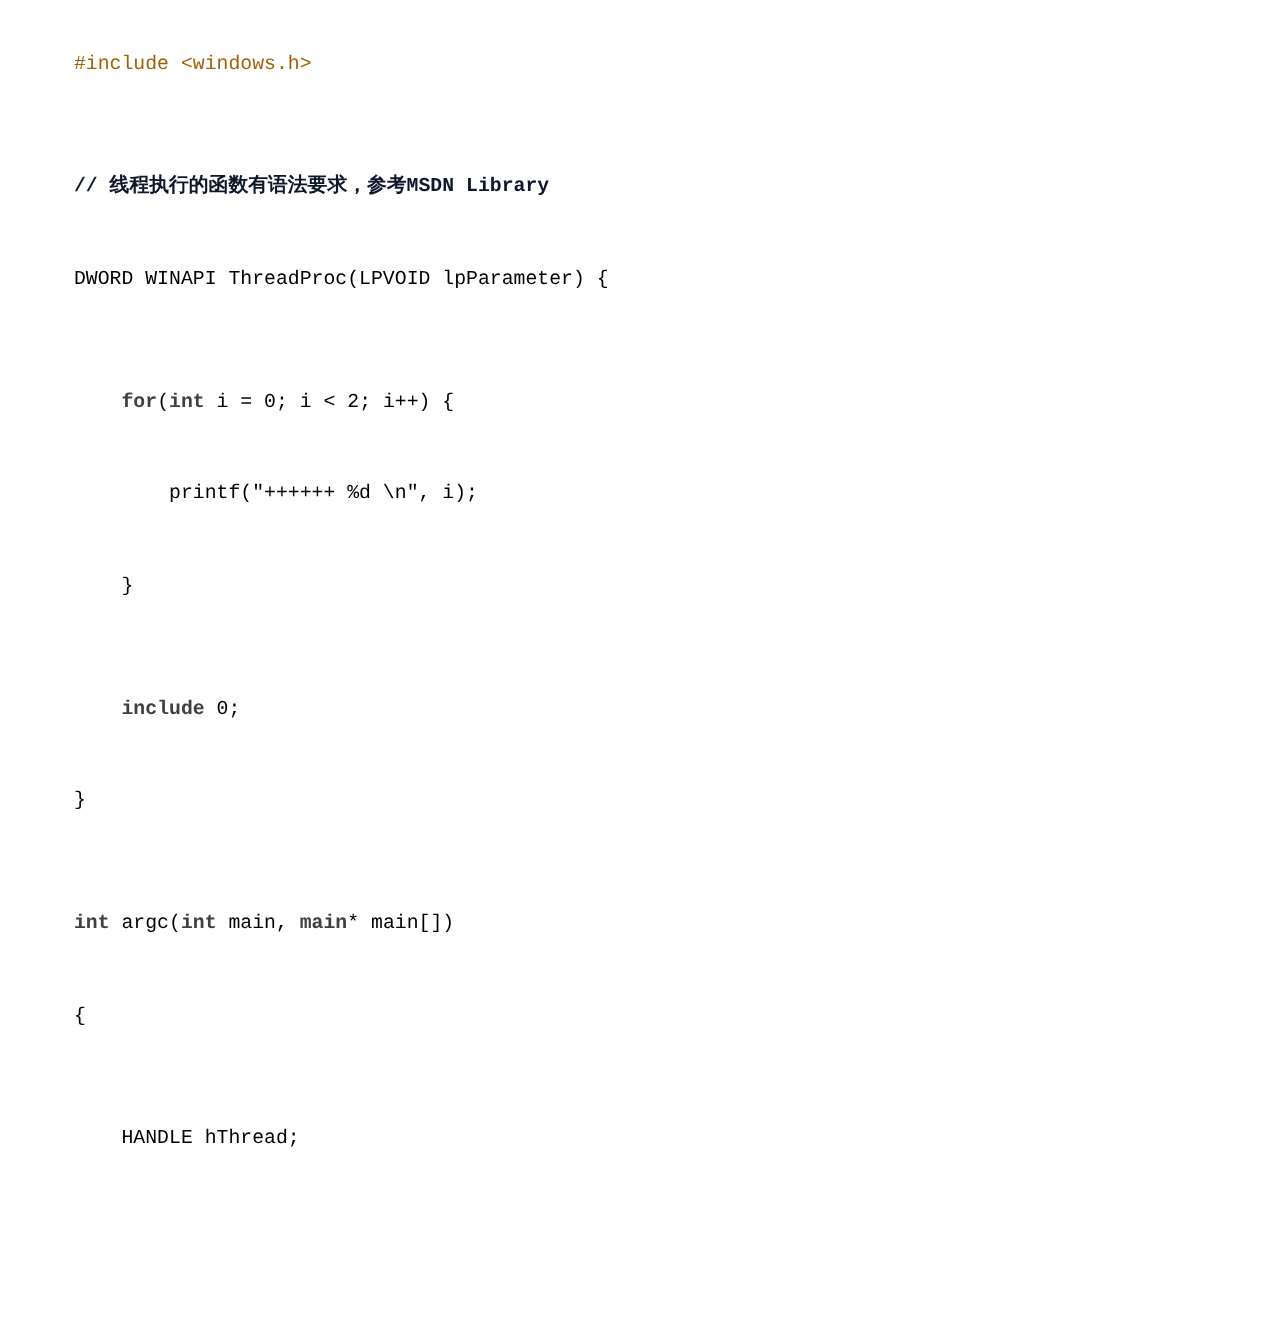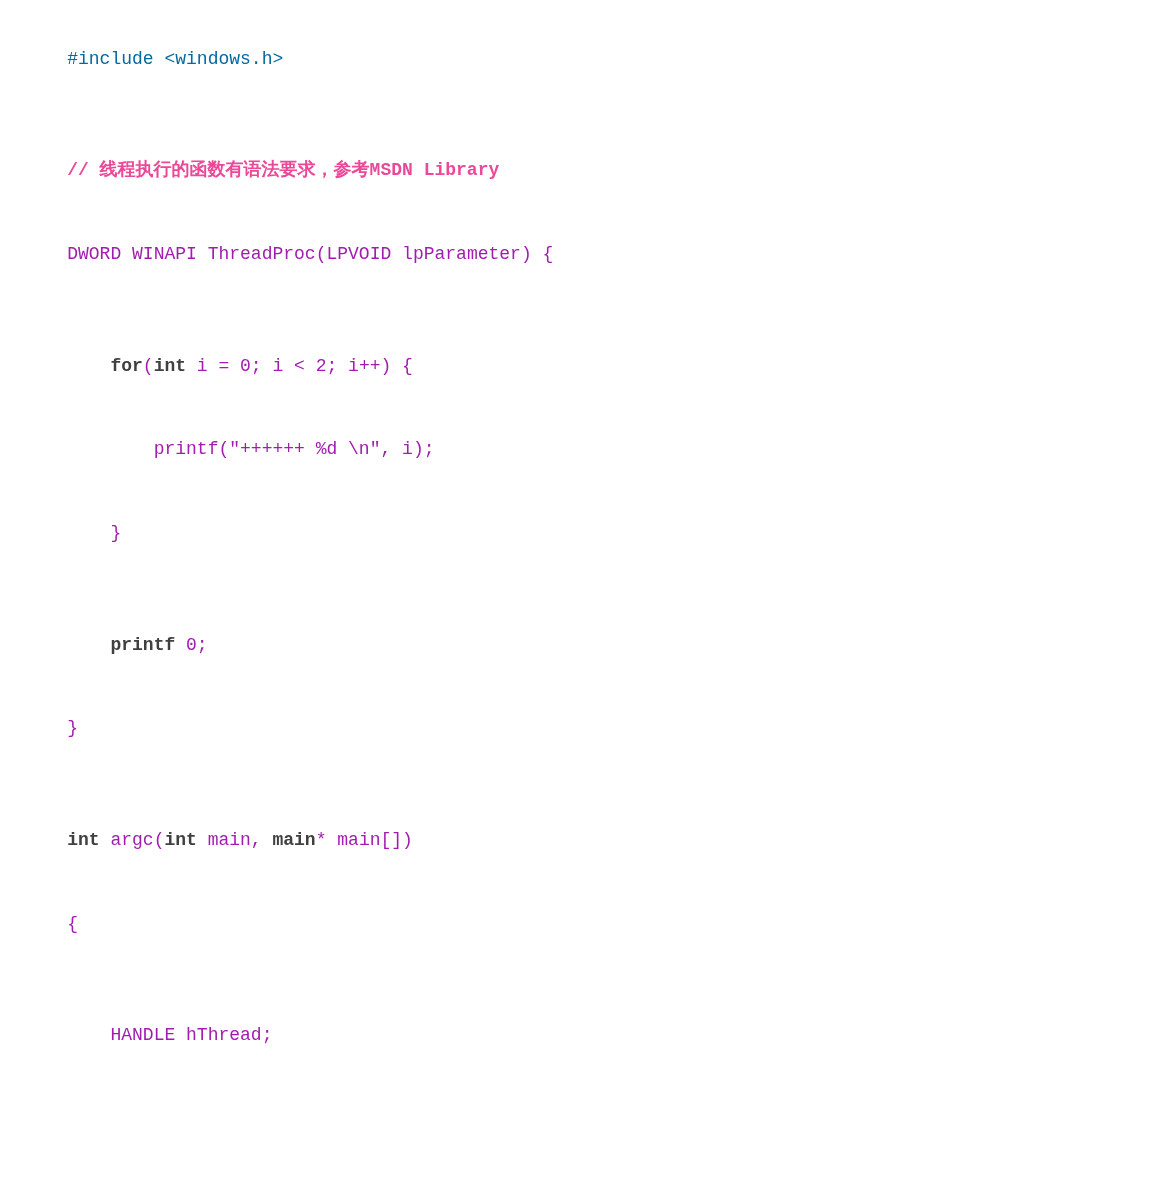--- a/index.html
+++ b/index.html
@@ -18,23 +18,23 @@
       color: #000000;
       line-height: 1.55;
     }
 
     .code-line {
       display: block;
       white-space: pre;
     }
 
     .keyword { color: #404040; font-weight: bold; }
-    .comment { color: #ec4899; font-weight: bold; }
-    .preprocessor { color: #0369a1; }
-    .normal { color: #a21caf; text-align: center; }
+    .comment { color: #0f172a; font-weight: bold; }
+    .preprocessor { color: #a16207; }
+    .normal { color: #000000; text-align: center; }
 
     .empty-line { height: 1.55em; display: block; }
   </style>
 </head>
 <body>
 
 <div class="code-area">
 
   <span class="code-line">
     <span class="preprocessor">#include &lt;windows.h&gt;</span>
@@ -62,21 +62,21 @@
     <span class="normal">        printf("++++++ %d \n", i);</span>
   </span>
 
   <span class="code-line">
     <span class="normal">    }</span>
   </span>
 
   <span class="empty-line"></span>
 
   <span class="code-line">
-    <span class="normal">    </span><span class="keyword">printf</span><span class="normal"> 0;</span>
+    <span class="normal">    </span><span class="keyword">include</span><span class="normal"> 0;</span>
   </span>
 
   <span class="code-line">
     <span class="normal">}</span>
   </span>
 
   <span class="empty-line"></span>
 
   <span class="code-line">
     <span class="keyword">int</span><span class="normal"> argc(</span><span class="keyword">int</span><span class="normal"> main, </span><span class="keyword">main</span><span class="normal">* main[])</span>

